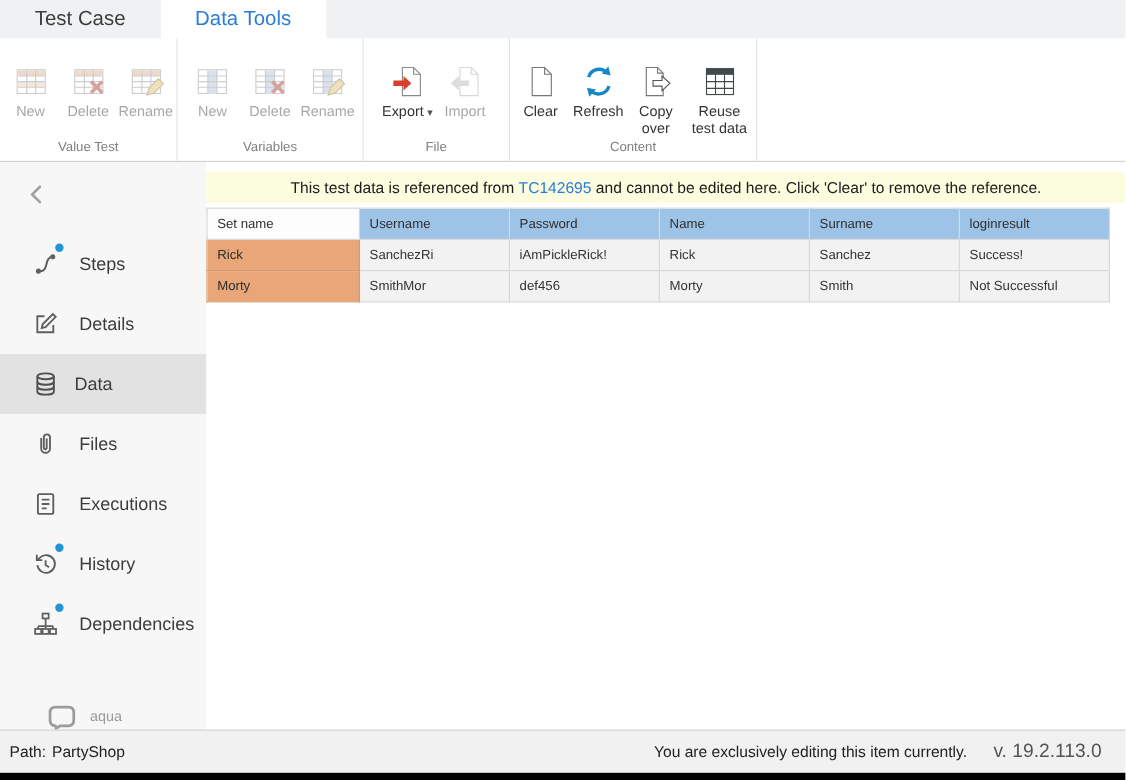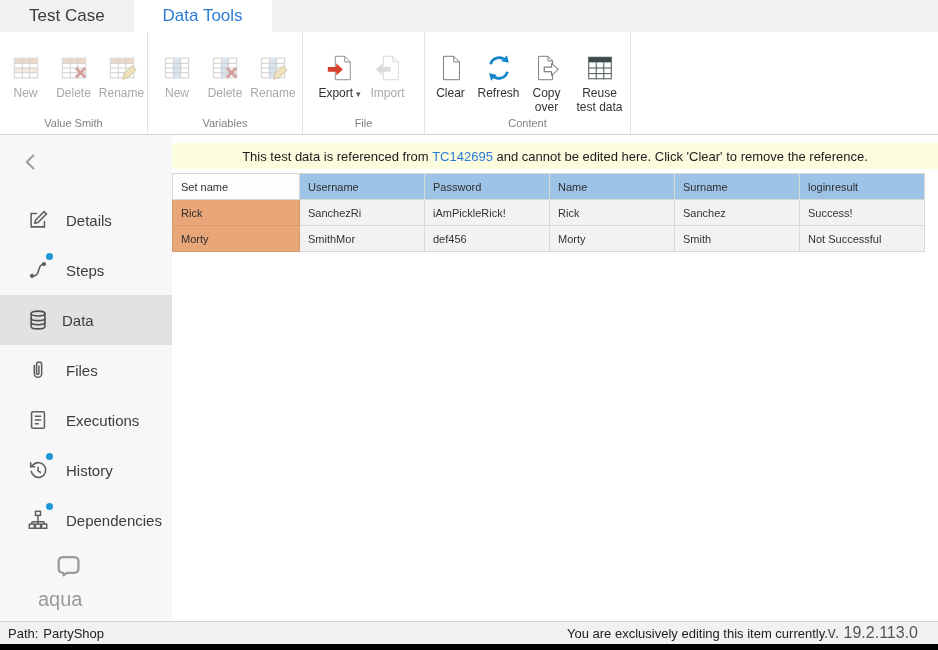--- a/index.html
+++ b/index.html
@@ -31,39 +31,39 @@
   .rbtn.disabled .ricon { filter: grayscale(.35) opacity(.5); }
   .caret::after { content:"▾"; font-size:9px; margin-left:3px; color:#555; }
 
   
   .sidebar { position:absolute; top:135px; left:0; width:172px; bottom:25px; background:#f7f7f7; }
   .back { padding:16px 0 22px 20px; }
   .side-item { position:relative; height:50px; display:flex; align-items:center; padding-left:26px; gap:16px; color:#3c3c3c; font-size:15px; cursor:default; }
   .side-item.selected { background:#e2e2e2;gap:12px; }
   .sicon { position:relative; width:24px; height:24px; display:flex; align-items:center; justify-content:center; }
   .dot { position:absolute; top:-5px; right:-3px; width:7px; height:7px; border-radius:50%; background:#2196d6; }
-  .logo { position:absolute; bottom:14px; left:38px; display:flex; align-items:flex-end; gap:9px; color:#9a9a9a; font-size:20px;flex-direction:column; }
+  .logo { position:absolute; bottom:14px; left:38px; display:flex; align-items:center; gap:9px; color:#9a9a9a; font-size:12px; }
 
   
   .main { position:absolute; top:135px; left:172px; right:0; bottom:25px; background:#fff; }
   .notice { margin-top:8px; height:26px; background:#fcfcdf; display:flex; align-items:center; justify-content:center; font-size:13px; color:#1c1c1c; white-space:pre; }
   .notice .link { color:#2b7cd6; cursor:pointer; }
 
   table.dtable { border-collapse:collapse; table-layout:fixed; margin-top:4px; }
   .dtable th, .dtable td { height:26px; padding:0 8px; font-size:11px; font-weight:normal; text-align:left; border:1px solid #d8d8d8; overflow:hidden; white-space:nowrap; }
   .dtable th { background:#9dc3e6; color:#2f2f2f; }
   .dtable th.th-set { background:#fdfdfd; }
   .dtable td { background:#f2f2f2; color:#333; }
   .dtable td.td-set { background:#e9a678; border-color:#d89a6a; color:#2e2e2e; }
 
   
-  .statusbar { position:absolute; left:0; right:0; bottom:6px; height:23px; background:#f1f1f1; border-top:1px solid #d4d4d4; display:flex; align-items:center; font-size:13px; color:#222; }
+  .statusbar { position:absolute; left:0; right:0; bottom:6px; height:36px; background:#f1f1f1; border-top:1px solid #d4d4d4; display:flex; align-items:center; font-size:13px; color:#222; }
   .statusbar .path { margin-left:8px; display:flex; gap:5px; }
   .statusbar .spacer { flex:1; }
-  .statusbar .message { }
+  .statusbar .message { margin-right:22px; }
   .statusbar .version { margin-right:20px; font-size:16px; color:#555; }
   .blackbar { position:absolute; left:0; right:0; bottom:0; height:6px; background:#000; }
 
   svg { display:block; }
 </style>
 </head>
 <body>
 
 <div class="app">
 
@@ -101,21 +101,21 @@
         <span class="ricon">
           <svg viewBox="0 0 32 32" width="30" height="30">
               <rect x="3.5" y="5.5" width="25" height="21" fill="#fff" stroke="#9a9a9a"></rect>
               <rect x="4" y="6" width="24" height="5" fill="#f0b183"></rect>
               <path d="M4 11h24M4 16h24M4 21h24M12 6v21M20 6v21" stroke="#9a9a9a" fill="none"></path>
               <path d="M16.5 28 l2 -6.5 8 -8 4.5 4.5 -8 8 z" fill="#f3c24d" stroke="#a8842a" stroke-width="1"></path>
             </svg>
         </span>
         <span class="rlabel">Rename</span>
       </div>
-      <div class="rgroup-label">Value Smith</div>
+      <div class="rgroup-label">Value Test</div>
     </div>
 
     <div class="rgroup g-variables">
       <div class="rbtn disabled">
         <span class="ricon">
           <svg viewBox="0 0 32 32" width="30" height="30">
               <rect x="3.5" y="5.5" width="25" height="21" fill="#fff" stroke="#9a9a9a"></rect>
               <rect x="12" y="6" width="8" height="21" fill="#aac9e8"></rect>
               <path d="M4 11h24M4 16h24M4 21h24M12 6v21M20 6v21" stroke="#9a9a9a" fill="none"></path>
             </svg>
@@ -219,38 +219,38 @@
 
   <div class="sidebar">
     <div class="back">
       <svg viewBox="0 0 24 24" width="22" height="22">
           <path d="M14.5 5 L7.5 12 l7 7" stroke="#a0a0a0" stroke-width="2.4" fill="none" stroke-linecap="round"></path>
         </svg>
     </div>
 
     <div class="side-item">
       <span class="sicon">
-        <svg viewBox="0 0 24 24" width="22" height="22" fill="none" stroke="#5f5f5f" stroke-width="1.7">
-            <path d="M11 5 H4.5 V19.5 H19 V13"></path>
-            <path d="M9.3 12.2 L18.6 2.9 l2.6 2.6 -9.3 9.3 -3.4 .8 z"></path>
-          </svg>
-      </span>
-      <span class="slabel">Details</span>
-    </div>
-
-    <div class="side-item">
-      <span class="sicon">
         <svg viewBox="0 0 24 24" width="22" height="22">
             <circle cx="5.5" cy="18.5" r="2.3" fill="#5f5f5f"></circle>
             <circle cx="18.5" cy="5.5" r="2.3" fill="#5f5f5f"></circle>
             <path d="M7.5 18.5 c7.5 0 3 -13 11 -13" fill="none" stroke="#5f5f5f" stroke-width="1.8"></path>
           </svg>
         <span class="dot"></span>
       </span>
       <span class="slabel">Steps</span>
+    </div>
+
+    <div class="side-item">
+      <span class="sicon">
+        <svg viewBox="0 0 24 24" width="22" height="22" fill="none" stroke="#5f5f5f" stroke-width="1.7">
+            <path d="M11 5 H4.5 V19.5 H19 V13"></path>
+            <path d="M9.3 12.2 L18.6 2.9 l2.6 2.6 -9.3 9.3 -3.4 .8 z"></path>
+          </svg>
+      </span>
+      <span class="slabel">Details</span>
     </div>
 
     <div class="side-item selected">
       <span class="sicon">
         <svg viewBox="0 0 24 24" width="22" height="22" fill="none" stroke="#4f4f4f" stroke-width="1.7">
             <ellipse cx="12" cy="5" rx="7.5" ry="2.7"></ellipse>
             <path d="M4.5 5 V19 c0 1.5 3.4 2.7 7.5 2.7 s7.5 -1.2 7.5 -2.7 V5"></path>
             <path d="M4.5 10 c0 1.5 3.4 2.7 7.5 2.7 s7.5 -1.2 7.5 -2.7"></path>
             <path d="M4.5 14.5 c0 1.5 3.4 2.7 7.5 2.7 s7.5 -1.2 7.5 -2.7"></path>
           </svg>

